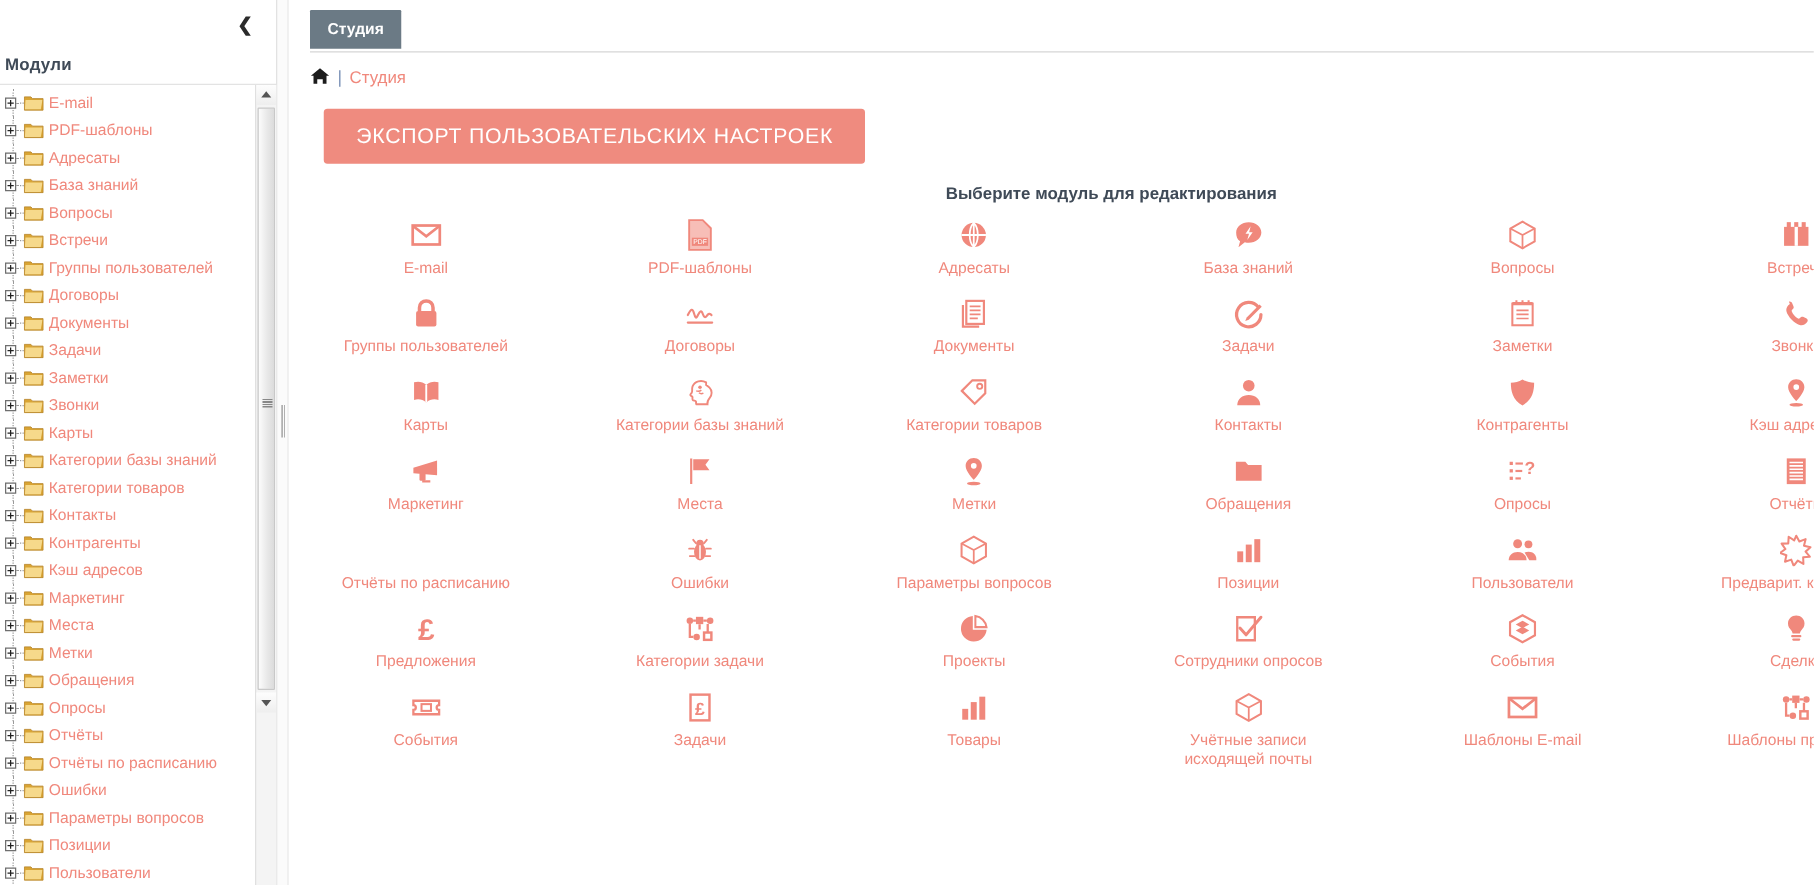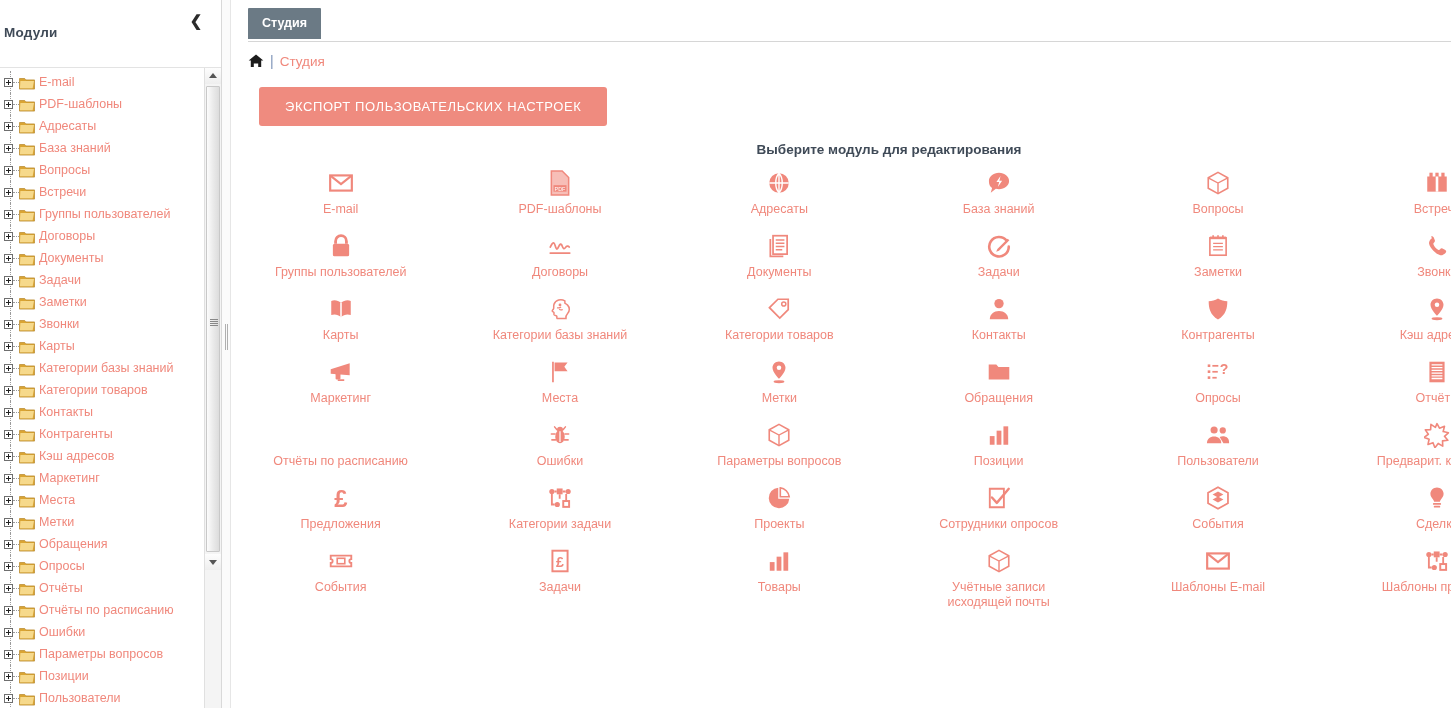--- a/index.html
+++ b/index.html
@@ -18,21 +18,21 @@
     position: relative; flex: 0 0 222px;
   }
   .sidebar-head { height: 68px; position: relative; border-bottom: 1px solid #e3e3e3; }
   .collapse-btn {
     position: absolute; right: 16px; top: 12px;
     width: 18px; height: 18px; cursor: pointer;
     color: #2b2b2b; font-size: 15px; font-weight: bold;
     line-height: 18px; text-align: center;
   }
   .sidebar-title {
-    position: absolute; left: 4px; top: 25px;
+    position: absolute; left: 4px; top: 44px;
     font-size: 13.5px; font-weight: bold; color: #3f4a57;
     letter-spacing: .2px;
   }
   .tree-wrap {
     position: absolute; top: 68px; left: 0; right: 0; bottom: 0;
     overflow: hidden; background: #fff;
   }
   .tree {
     position: absolute; top: 0; left: 0; right: 17px; bottom: 0;
     overflow: hidden; padding-top: 3px;
@@ -118,21 +118,21 @@
     font-size: 13.5px;
   }
   .bc-home { width: 16px; height: 16px; display: inline-block; cursor: pointer; }
   .bc-sep { color: #7d93b8; font-size: 14px; }
   .bc-current { color: #f0887c; cursor: pointer; }
 
   .export-btn {
     margin: 18px 0 0 28px; display: inline-block;
     background: #ef8b7f; color: #ffffff; border: none;
     font-family: "Liberation Sans", sans-serif;
-    font-size: 13px; letter-spacing: .6px;
+    font-size: 17px; letter-spacing: .6px;
     padding: 12px 26px; border-radius: 3px; cursor: pointer;
   }
 
   .panel-title {
     text-align: center; font-size: 13.5px; font-weight: bold;
     color: #3f4a57; margin-top: 16px; width: 1316px;
   }
 
   .grid {
     margin-top: 6px; display: grid;

